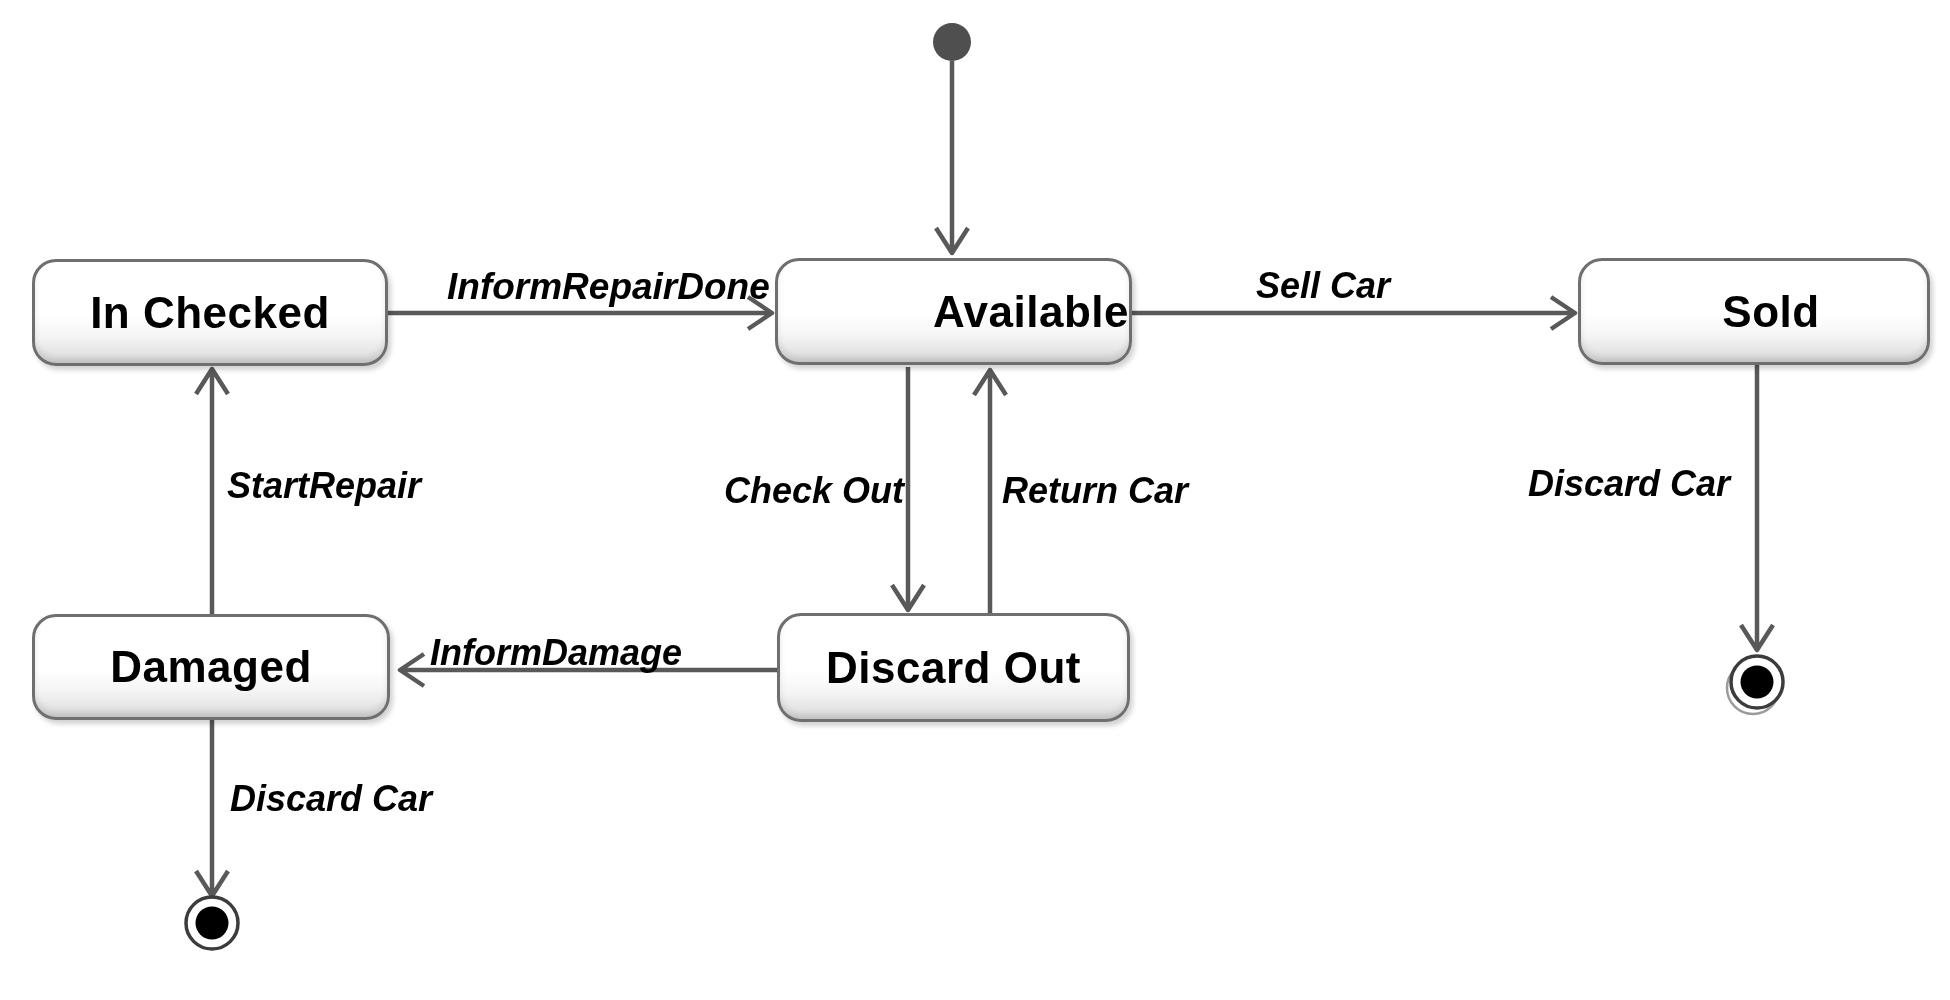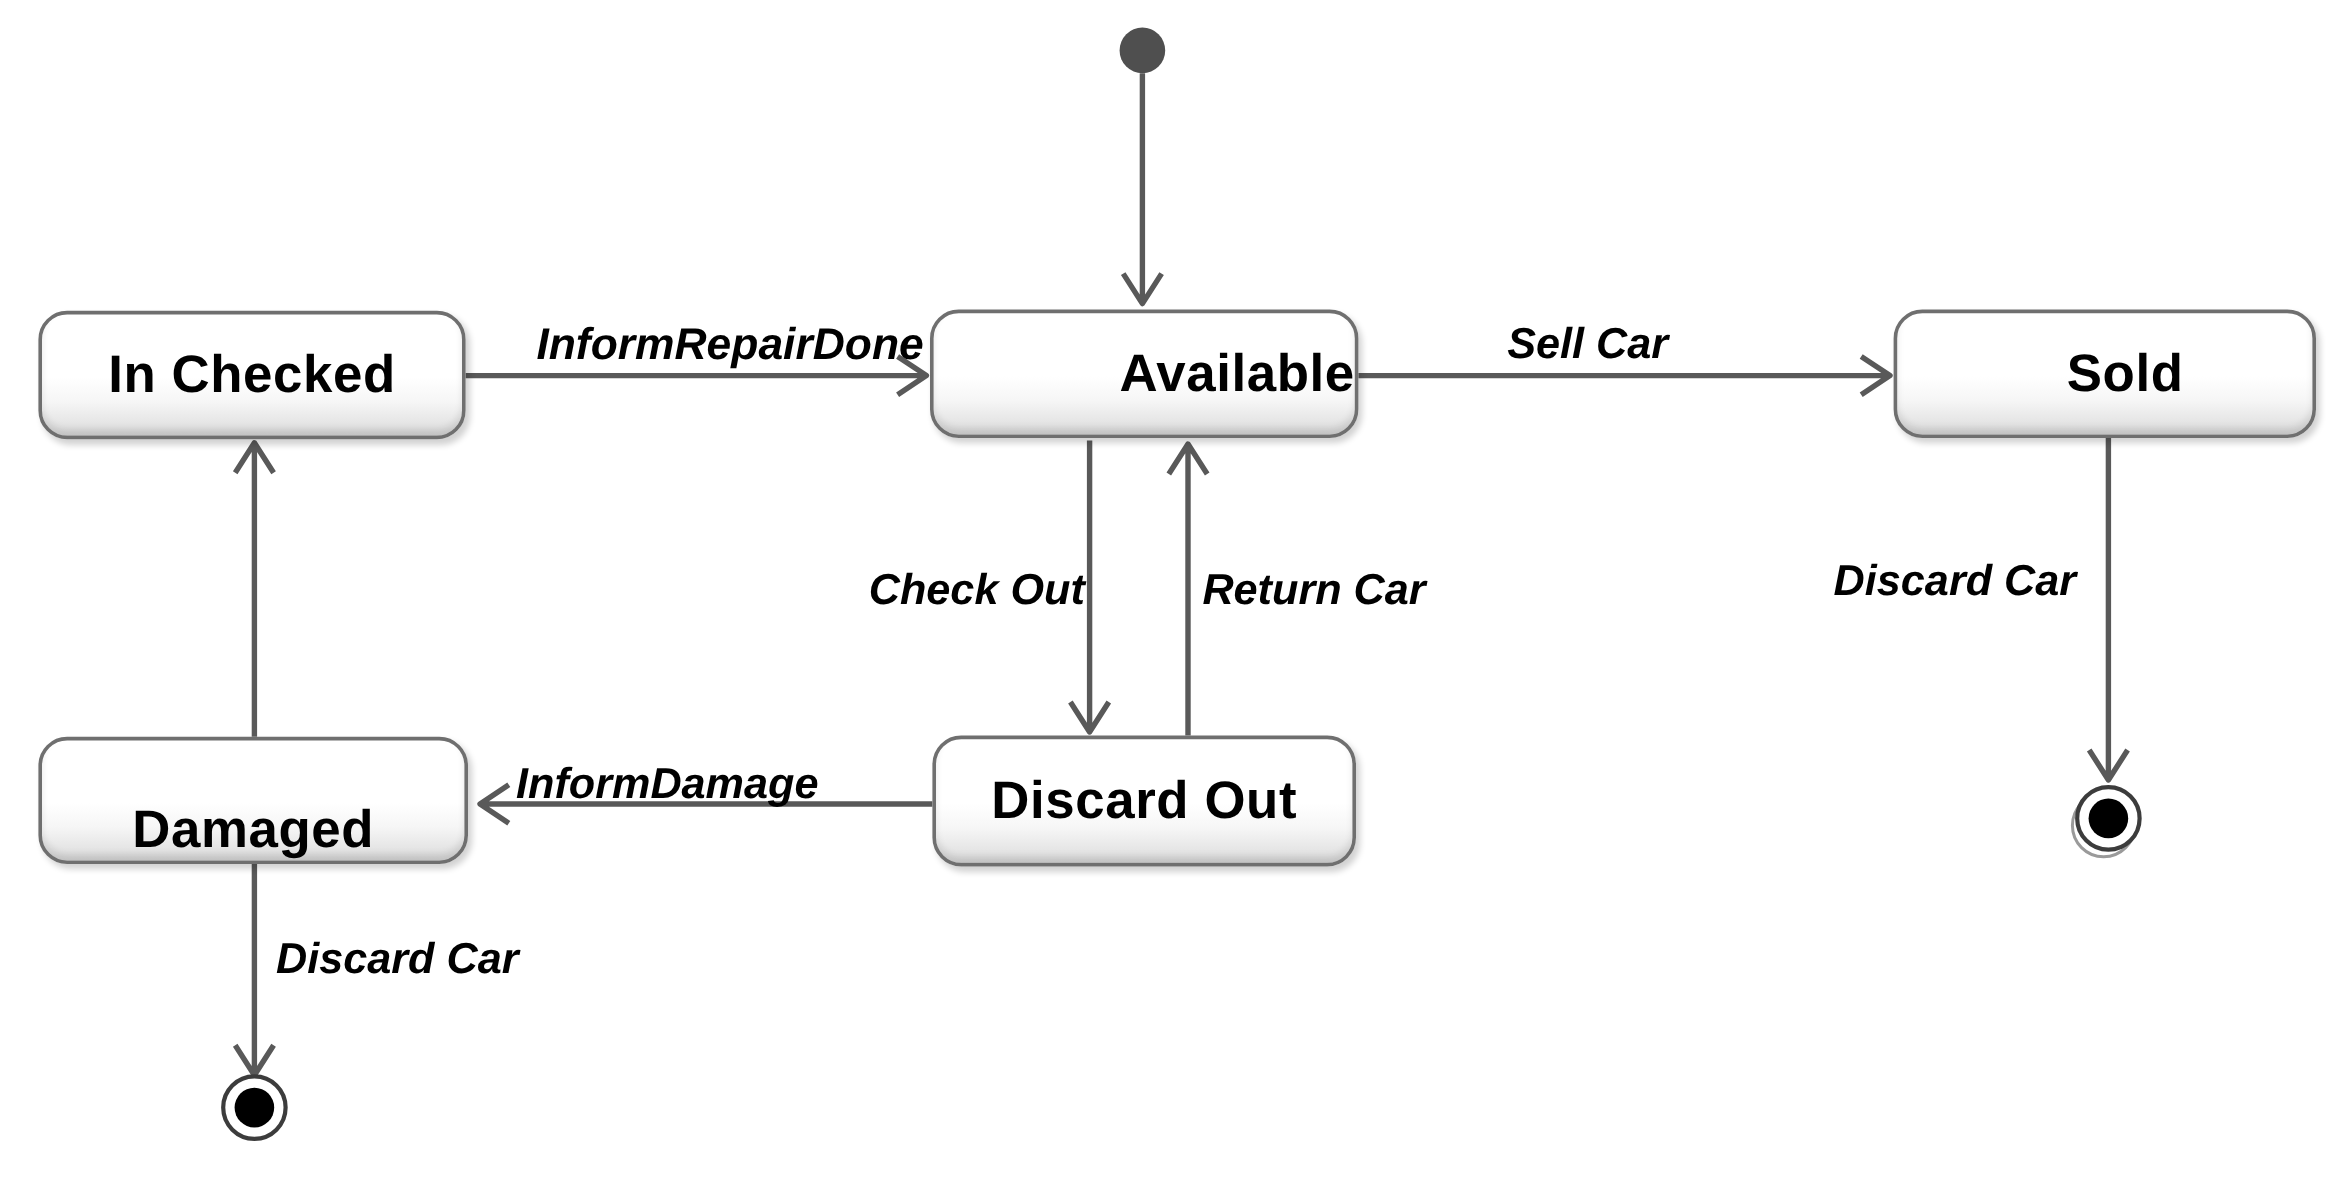--- a/index.html
+++ b/index.html
@@ -20,21 +20,21 @@
     background:linear-gradient(180deg,#ffffff 0%,#ffffff 52%,#f6f6f6 72%,#e3e3e3 92%,#d7d7d7 100%);
     box-shadow:inset 0 -5px 6px rgba(0,0,0,0.10), 3px 4px 5px rgba(0,0,0,0.18);
     display:flex;align-items:center;justify-content:center;
     color:#000;
     font-size:44px;font-weight:bold;
     letter-spacing:0.5px;
   }
   .state-inrepair{left:32px;top:259px;width:356px;height:107px;}
   .state-available{left:775px;top:258px;width:357px;height:107px;justify-content:flex-end;}
   .state-sold{left:1578px;top:258px;width:352px;height:107px;padding-left:34px;}
-  .state-damaged{left:32px;top:614px;width:358px;height:106px;align-items:flex-end;}
+  .state-damaged{left:32px;top:614px;width:358px;height:106px;}
   .state-checkedout{left:777px;top:613px;width:353px;height:109px;}
 
   .tlabel{
     position:absolute;
     color:#000;
     font-size:36px;font-weight:bold;font-style:italic;
     white-space:nowrap;
   }
   .l-register{left:960px;top:132px;}
   .l-informrepairdone{left:402px;top:266px;font-size:37px;margin-left:45px;}
@@ -100,17 +100,18 @@
     <span>Damaged</span>
   </div>
   <div class="state state-checkedout">
     <span>Discard Out</span>
   </div>
 
   <div class="tlabel l-informrepairdone">InformRepairDone</div>
   <div class="tlabel l-sellcar">Sell Car</div>
   <div class="tlabel l-checkout">Check Out</div>
   <div class="tlabel l-returncar">Return Car</div>
+  <div class="tlabel l-startrepair">StartRepair</div>
   <div class="tlabel l-informdamage">InformDamage</div>
   <div class="tlabel l-discard-sold">Discard Car</div>
   <div class="tlabel l-discard-damaged">Discard Car</div>
 
 </div>
 
 </body></html>

